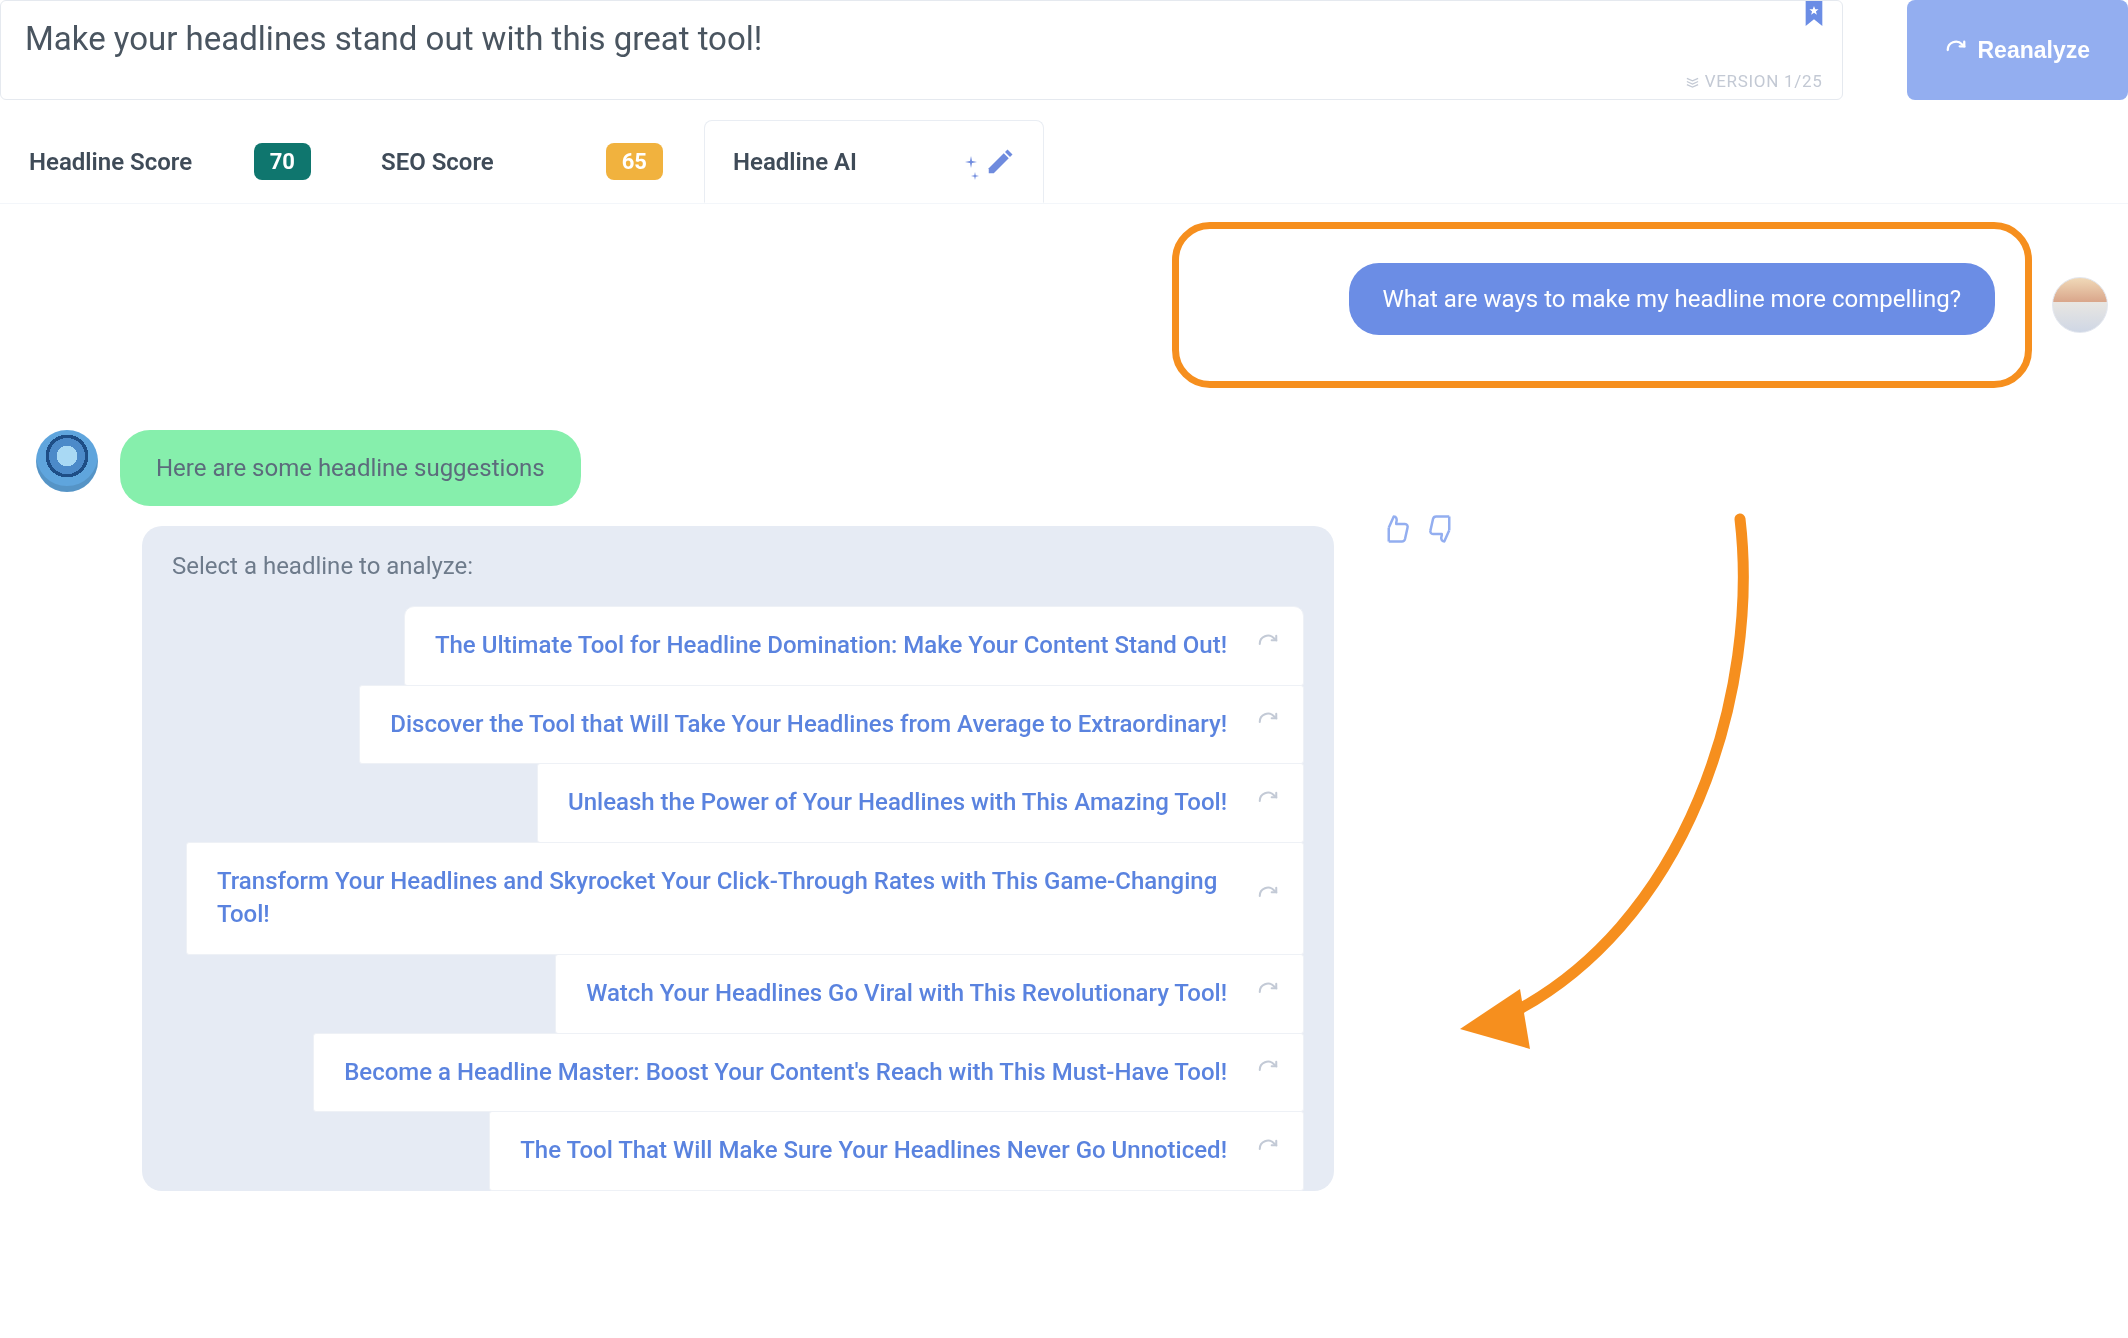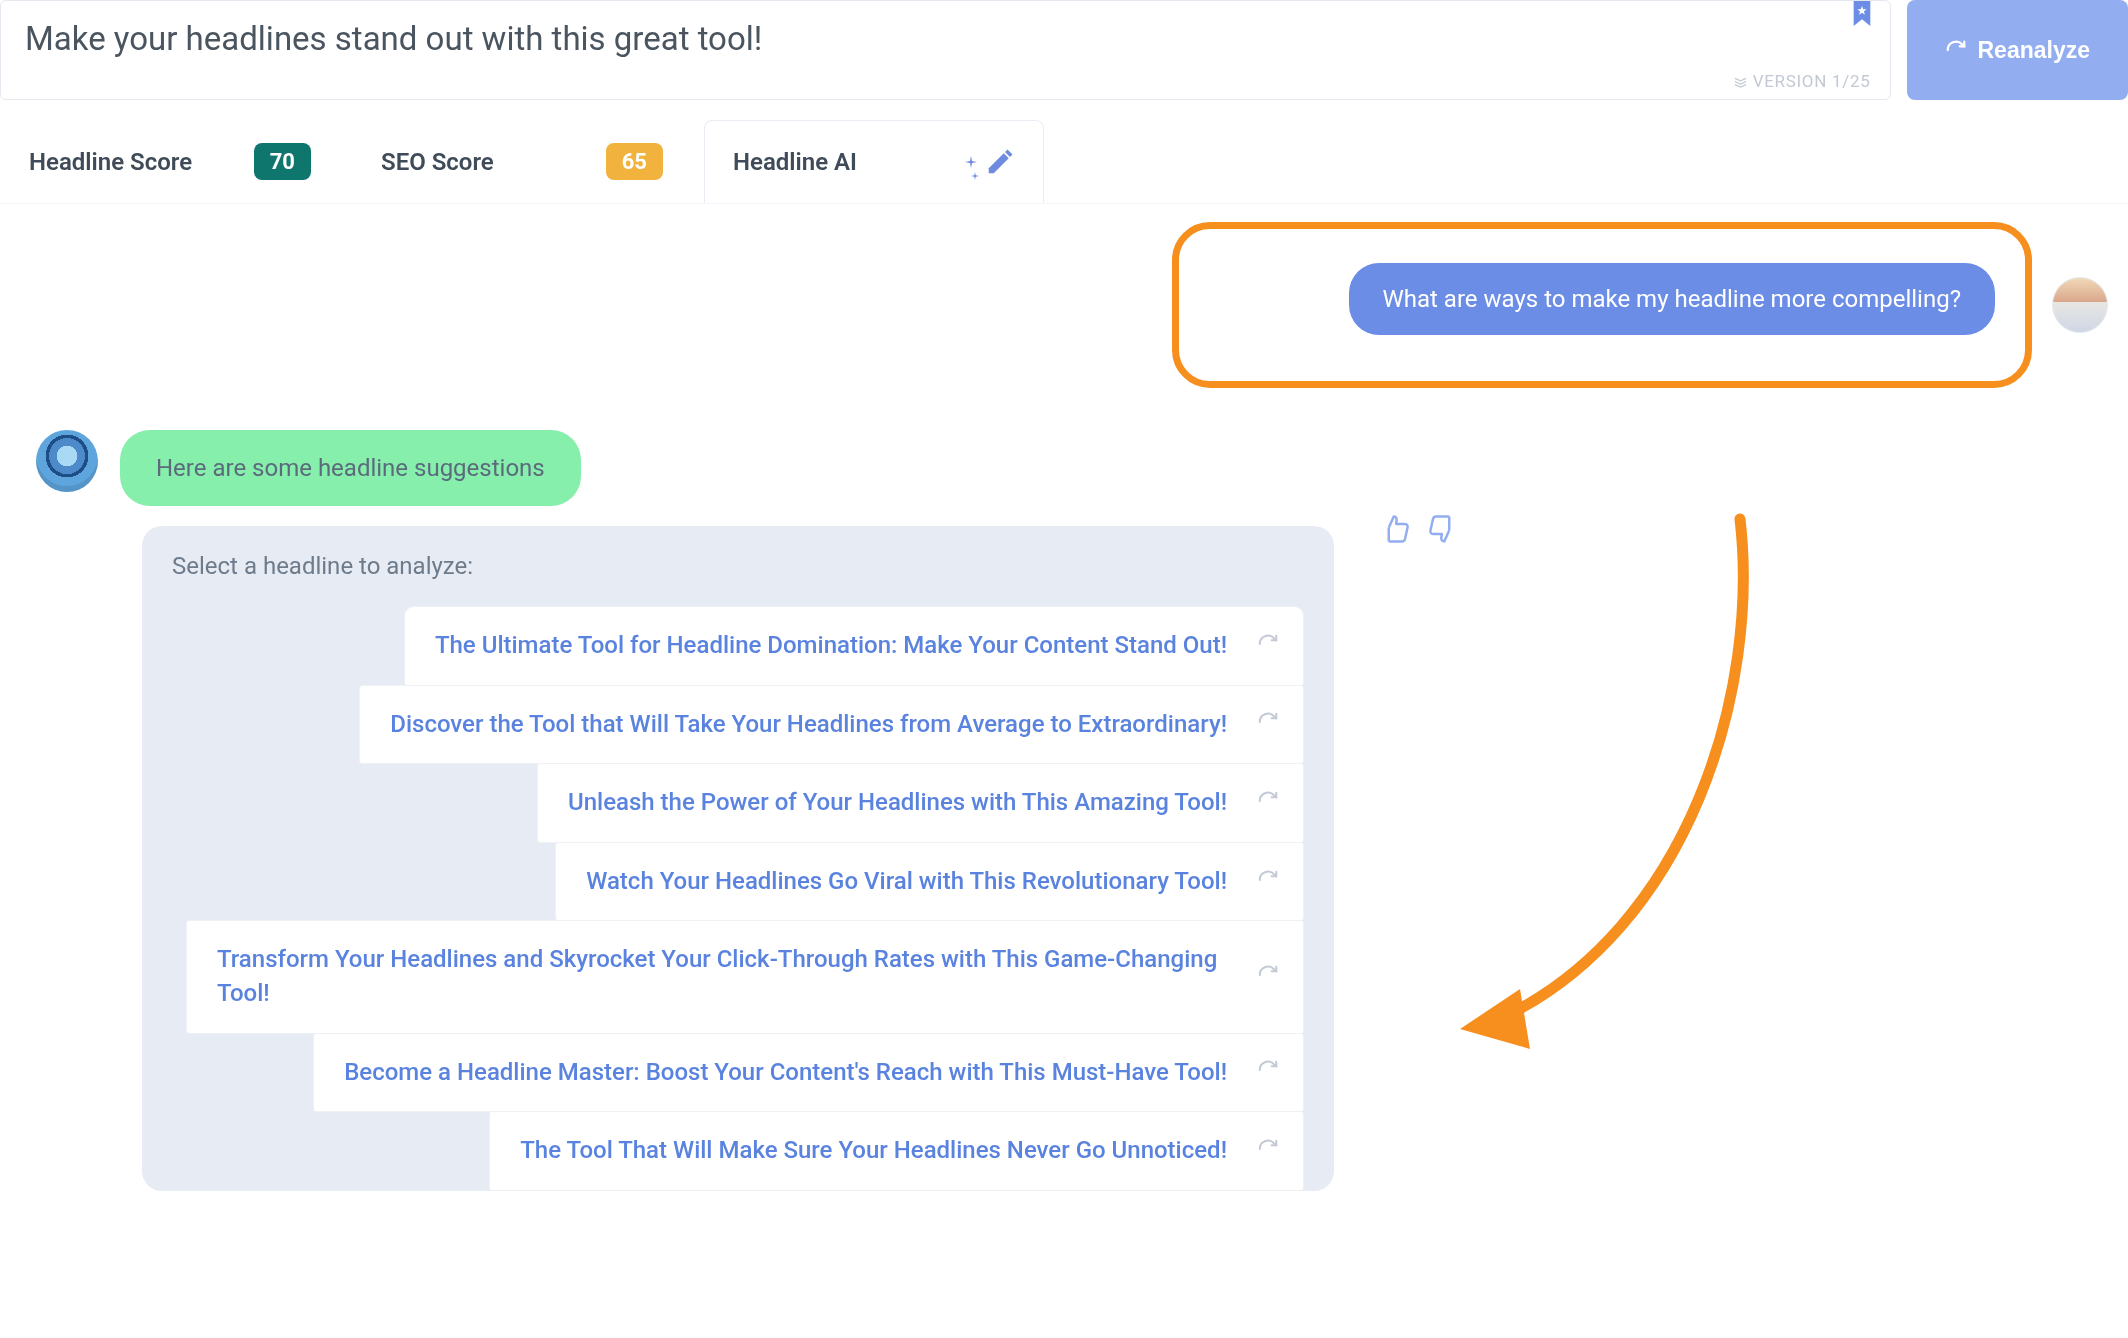--- a/index.html
+++ b/index.html
@@ -66,20 +66,21 @@
     border-radius: 8px;
     padding: 0 38px;
     font-size: 23px;
     font-weight: 600;
     cursor: pointer;
     display: flex;
     align-items: center;
     justify-content: center;
     gap: 10px;
     min-height: 100px;
+    margin-left: 48px;
   }
   .reanalyze-btn svg { width: 22px; height: 22px; }
 
   
   .tabs-row {
     display: flex;
     gap: 12px;
     margin-top: 20px;
     border-bottom: 1px solid #f3f6fa;
     position: relative;
@@ -359,28 +360,28 @@
             </svg></span>
       </div>
       <div class="suggestion-item">
         <span class="suggestion-text">Unleash the Power of Your Headlines with This Amazing Tool!</span>
         <span class="refresh-small"><svg viewBox="0 0 24 24" fill="none" stroke="#c3cad6" stroke-width="2.2" stroke-linecap="round">
               <path d="M3 12a9 9 0 0 1 15.5-6.3L21 8"></path>
               <path d="M21 3v5h-5"></path>
             </svg></span>
       </div>
       <div class="suggestion-item">
+        <span class="suggestion-text">Transform Your Headlines and Skyrocket Your Click-Through Rates with This Game-Changing Tool!</span>
+        <span class="refresh-small"><svg viewBox="0 0 24 24" fill="none" stroke="#c3cad6" stroke-width="2.2" stroke-linecap="round">
+              <path d="M3 12a9 9 0 0 1 15.5-6.3L21 8"></path>
+              <path d="M21 3v5h-5"></path>
+            </svg></span>
+      </div>
+      <div class="suggestion-item">
         <span class="suggestion-text">Watch Your Headlines Go Viral with This Revolutionary Tool!</span>
-        <span class="refresh-small"><svg viewBox="0 0 24 24" fill="none" stroke="#c3cad6" stroke-width="2.2" stroke-linecap="round">
-              <path d="M3 12a9 9 0 0 1 15.5-6.3L21 8"></path>
-              <path d="M21 3v5h-5"></path>
-            </svg></span>
-      </div>
-      <div class="suggestion-item">
-        <span class="suggestion-text">Transform Your Headlines and Skyrocket Your Click-Through Rates with This Game-Changing Tool!</span>
         <span class="refresh-small"><svg viewBox="0 0 24 24" fill="none" stroke="#c3cad6" stroke-width="2.2" stroke-linecap="round">
               <path d="M3 12a9 9 0 0 1 15.5-6.3L21 8"></path>
               <path d="M21 3v5h-5"></path>
             </svg></span>
       </div>
       <div class="suggestion-item">
         <span class="suggestion-text">Become a Headline Master: Boost Your Content's Reach with This Must-Have Tool!</span>
         <span class="refresh-small"><svg viewBox="0 0 24 24" fill="none" stroke="#c3cad6" stroke-width="2.2" stroke-linecap="round">
               <path d="M3 12a9 9 0 0 1 15.5-6.3L21 8"></path>
               <path d="M21 3v5h-5"></path>

